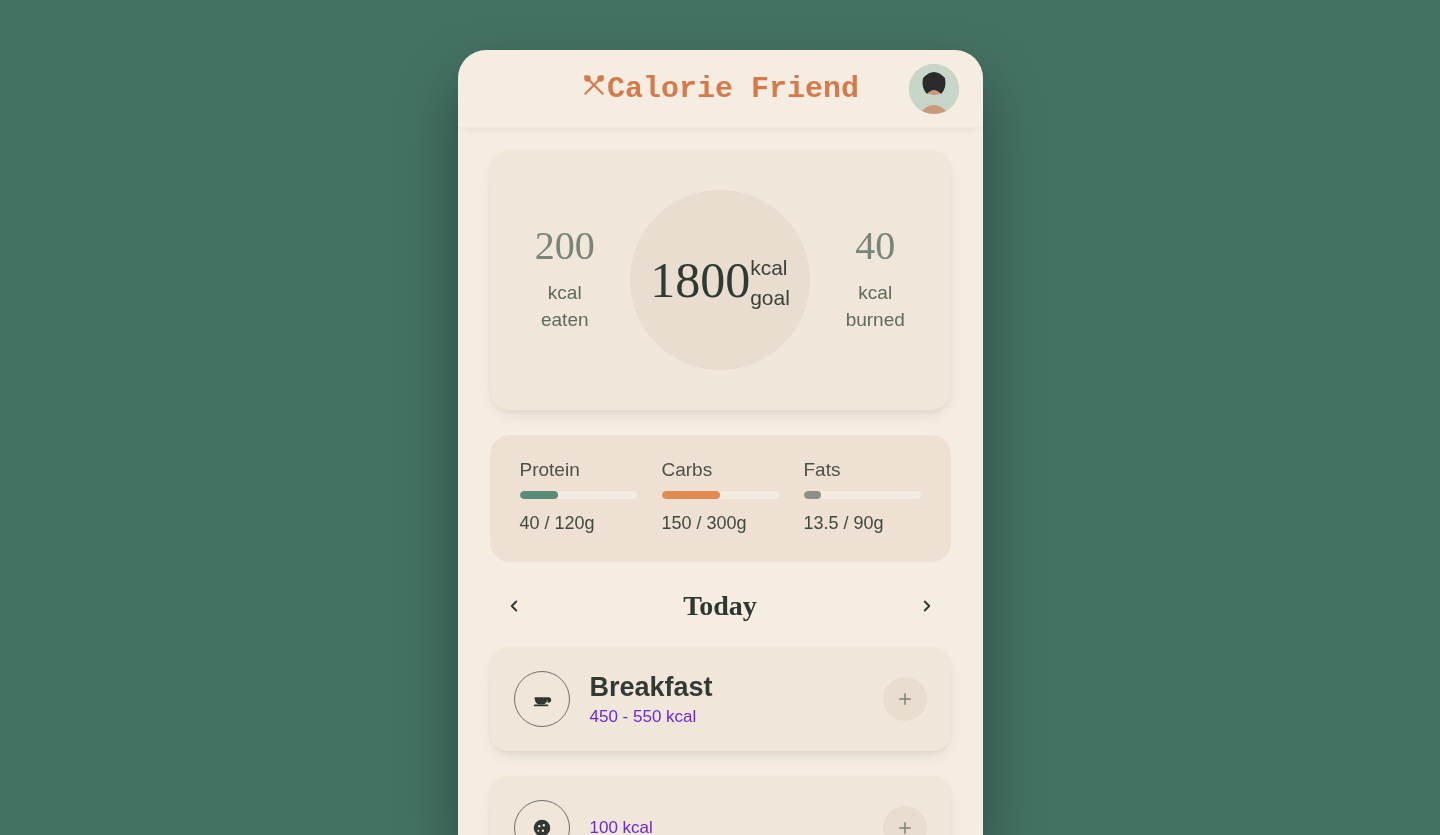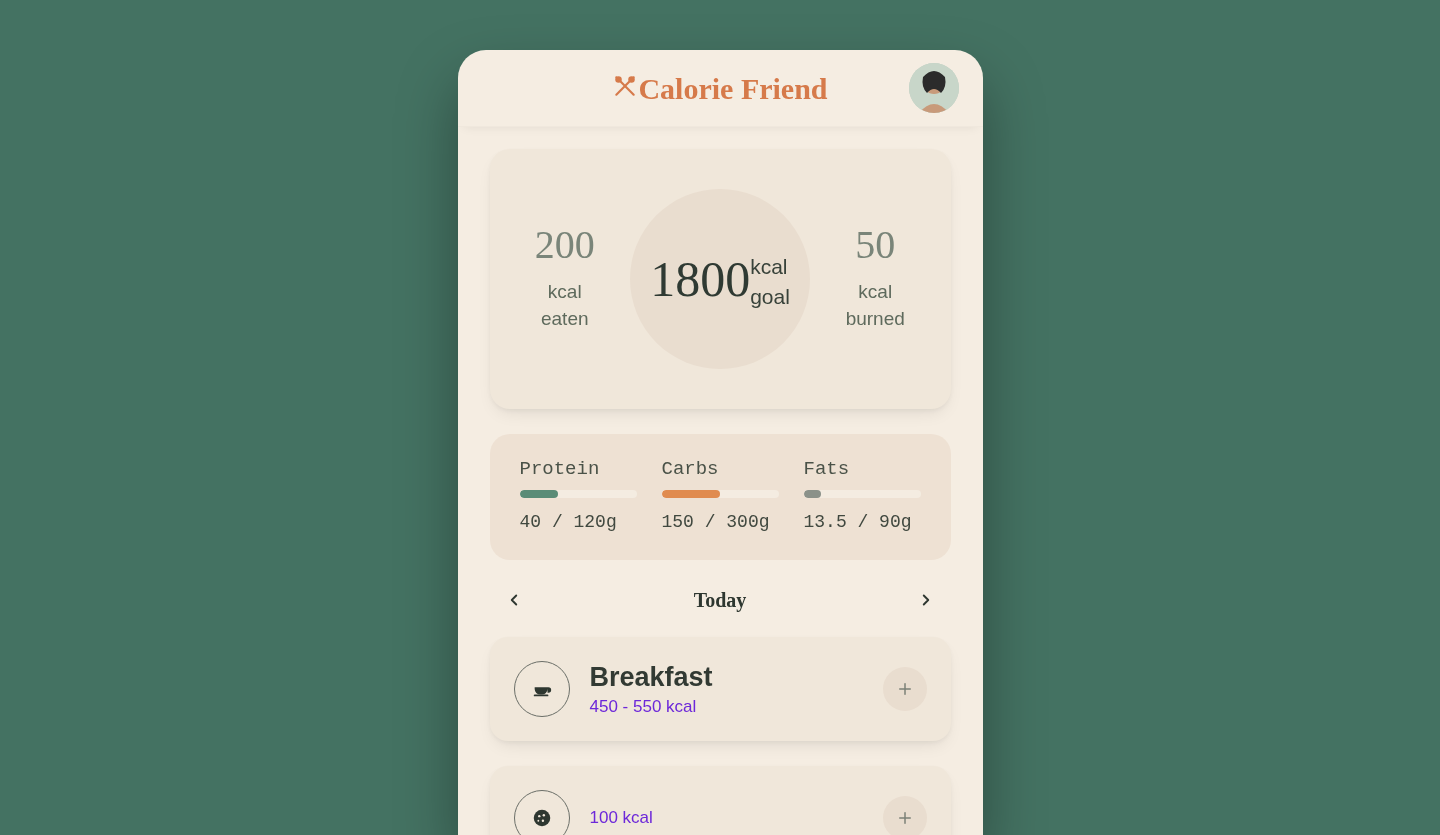--- a/index.html
+++ b/index.html
@@ -26,26 +26,26 @@
   .header {
     display: flex;
     align-items: center;
     justify-content: center;
     padding: 22px 24px 20px;
     position: relative;
     border-bottom: 1px solid rgba(0,0,0,0.02);
     box-shadow: 0 6px 10px -6px rgba(0,0,0,0.08);
   }
   .app-title {
-    font-family: Liberation Serif, serif;
+    font-family: Liberation Mono, monospace;
     font-size: 30px;
     font-weight: 700;
     color: #d67a4a;
     display: flex;
-    align-items: flex-end;
+    align-items: flex-start;
     gap: 0;
   }
   .avatar {
     position: absolute;
     right: 24px;
     top: 50%;
     transform: translateY(-50%);
     width: 50px;
     height: 50px;
     border-radius: 50%;
@@ -103,21 +103,21 @@
   }
   
   .macros {
     margin-top: 25px;
     background: #eee1d3;
     border-radius: 20px;
     padding: 24px 30px 28px;
     display: flex;
     gap: 25px;
   }
-  .macro { flex: 1; font-family: Liberation Mono, monospace; }
+  .macro { flex: 1; }
   .macro-name {
     font-size: 19px;
     color: #4a5248;
     margin-bottom: 10px;
   }
   .bar {
     height: 8px;
     border-radius: 4px;
     background: #f4ece1;
     overflow: hidden;
@@ -128,21 +128,21 @@
   
   .date-nav {
     margin-top: 28px;
     display: flex;
     align-items: center;
     justify-content: space-between;
     padding: 0 12px;
   }
   .date-label {
     font-family: Georgia, "Times New Roman", serif;
-    font-size: 20px;
+    font-size: 28px;
     font-weight: 600;
     color: #2e3730;
   }
   .chev {
     width: 24px;
     height: 24px;
     display: flex;
     align-items: center;
     justify-content: center;
     cursor: pointer;
@@ -215,21 +215,21 @@
         <div class="stat-value">200</div>
         <div class="stat-label" style="white-space:pre-line">kcal
 eaten</div>
       </div>
       <div class="circle">
         <div class="stat-value">1800</div>
         <div class="stat-label" style="white-space:pre-line">kcal
 goal</div>
       </div>
       <div class="stat">
-        <div class="stat-value">50</div>
+        <div class="stat-value">40</div>
         <div class="stat-label" style="white-space:pre-line">kcal
 burned</div>
       </div>
     </div>
 
     <div class="macros">
       <div class="macro">
         <div class="macro-name">Protein</div>
         <div class="bar">
             <div style="width:33%;background:#5a8c77"></div>

